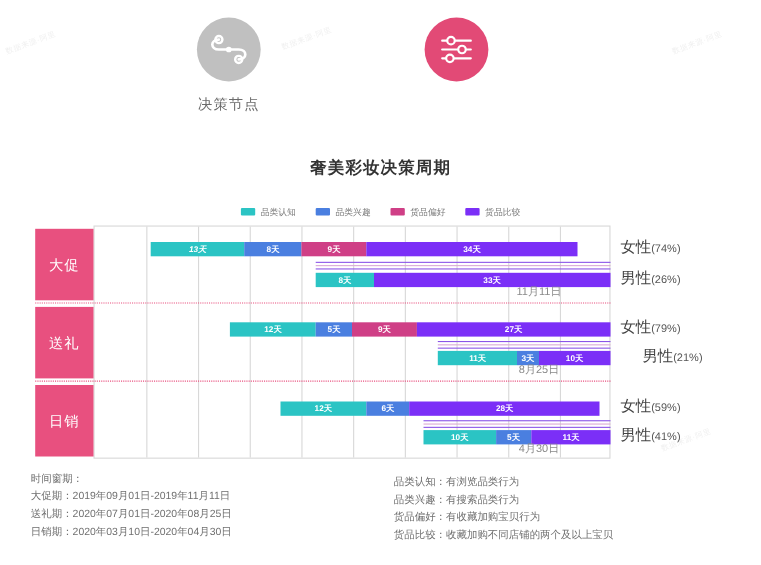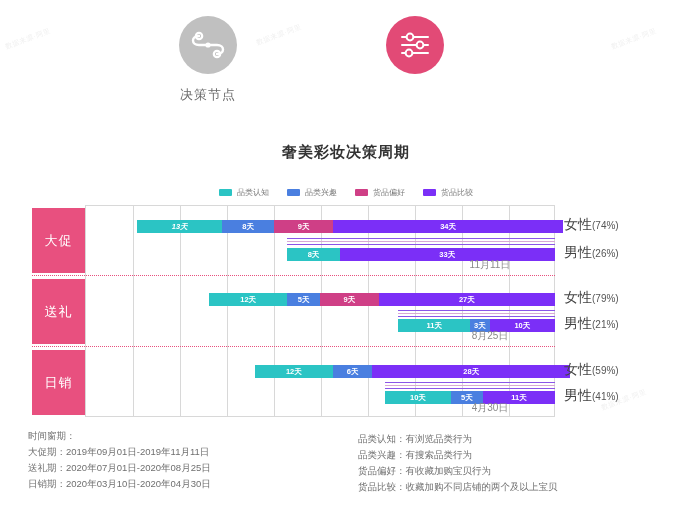--- a/index.html
+++ b/index.html
@@ -179,21 +179,21 @@
         <div class="vline" style="left: 376px;"></div>
         <div class="vline" style="left: 423px;"></div>
       </div>
     <div id="groups-layer">
         <div class="group" style="top: 1px; height: 69px;">
           <div class="group-label" style="top: 2px; height: 65px;">大促</div>
           <div class="bar-track" style="top: 14px;">
             <div class="seg c-aware" style="left: 52.2222px; width: 84.8611px; font-style: italic;">13天</div>
             <div class="seg c-interest" style="left: 137.083px; width: 52.2222px;">8天</div>
             <div class="seg c-prefer" style="left: 189.306px; width: 58.75px;">9天</div>
-            <div class="seg c-compare" style="left: 248.056px; width: 230px;">34天</div>
+            <div class="seg c-compare" style="left: 248.056px; width: 192px;">34天</div>
           </div>
           <div class="gender-label" style="top: 10px;"><span>女性</span><span class="pct">(74%)</span></div>
           <div class="bar-track" style="top: 42px;">
             <div class="seg c-aware" style="left: 202.361px; width: 52.2222px;">8天</div>
             <div class="seg c-compare" style="left: 254.583px; width: 215.417px;">33天</div>
           </div>
           <div class="gender-label" style="top: 38px;"><span>男性</span><span class="pct">(26%)</span></div>
           <div class="connector conn-purple" style="left: 287.361px; width: 267.639px; top: 31.5px;"></div>
           <div class="connector conn-pink" style="left: 287.361px; width: 267.639px; top: 34.5px;"></div>
           <div class="connector conn-purple" style="left: 287.361px; width: 267.639px; top: 37.5px;"></div>
@@ -207,33 +207,33 @@
             <div class="seg c-interest" style="left: 202.361px; width: 32.6389px;">5天</div>
             <div class="seg c-prefer" style="left: 235px; width: 58.75px;">9天</div>
             <div class="seg c-compare" style="left: 293.75px; width: 176.25px;">27天</div>
           </div>
           <div class="gender-label" style="top: 12px;"><span>女性</span><span class="pct">(79%)</span></div>
           <div class="bar-track" style="top: 42px;">
             <div class="seg c-aware" style="left: 313.333px; width: 71.8056px;">11天</div>
             <div class="seg c-interest" style="left: 385.139px; width: 19.5833px;">3天</div>
             <div class="seg c-compare" style="left: 404.722px; width: 65.2778px;">10天</div>
           </div>
-          <div class="gender-label" style="top: 38px;"><span>男性</span><span class="pct">(21%)</span></div>
+          <div class="gender-label" style="top: 38px; margin-left: 20px;"><span>男性</span><span class="pct">(21%)</span></div>
           <div class="connector conn-purple" style="left: 398.333px; width: 156.667px; top: 32.5px;"></div>
           <div class="connector conn-pink" style="left: 398.333px; width: 156.667px; top: 35.5px;"></div>
           <div class="connector conn-purple" style="left: 398.333px; width: 156.667px; top: 38.5px;"></div>
           <div class="date-label" style="top: 52px; left: 430px; width: 120px;">8月25日</div>
         </div>
         <div class="sep" style="top: 141px;"></div>
         <div class="group" style="top: 143px; height: 69px;">
           <div class="group-label" style="top: 2px; height: 65px;">日销</div>
           <div class="bar-track" style="top: 17px;">
             <div class="seg c-aware" style="left: 169.722px; width: 78.3333px;">12天</div>
             <div class="seg c-interest" style="left: 248.056px; width: 39.1667px;">6天</div>
-            <div class="seg c-compare" style="left: 287.222px; width: 198px;">28天</div>
+            <div class="seg c-compare" style="left: 287.222px; width: 173px;">28天</div>
           </div>
           <div class="gender-label" style="top: 13px;"><span>女性</span><span class="pct">(59%)</span></div>
           <div class="bar-track" style="top: 43px;">
             <div class="seg c-aware" style="left: 300.278px; width: 65.2778px;">10天</div>
             <div class="seg c-interest" style="left: 365.556px; width: 32.6389px;">5天</div>
             <div class="seg c-compare" style="left: 398.194px; width: 71.8056px;">11天</div>
           </div>
           <div class="gender-label" style="top: 39px;"><span>男性</span><span class="pct">(41%)</span></div>
           <div class="connector conn-purple" style="left: 385.278px; width: 169.722px; top: 33.5px;"></div>
           <div class="connector conn-pink" style="left: 385.278px; width: 169.722px; top: 36.5px;"></div>

